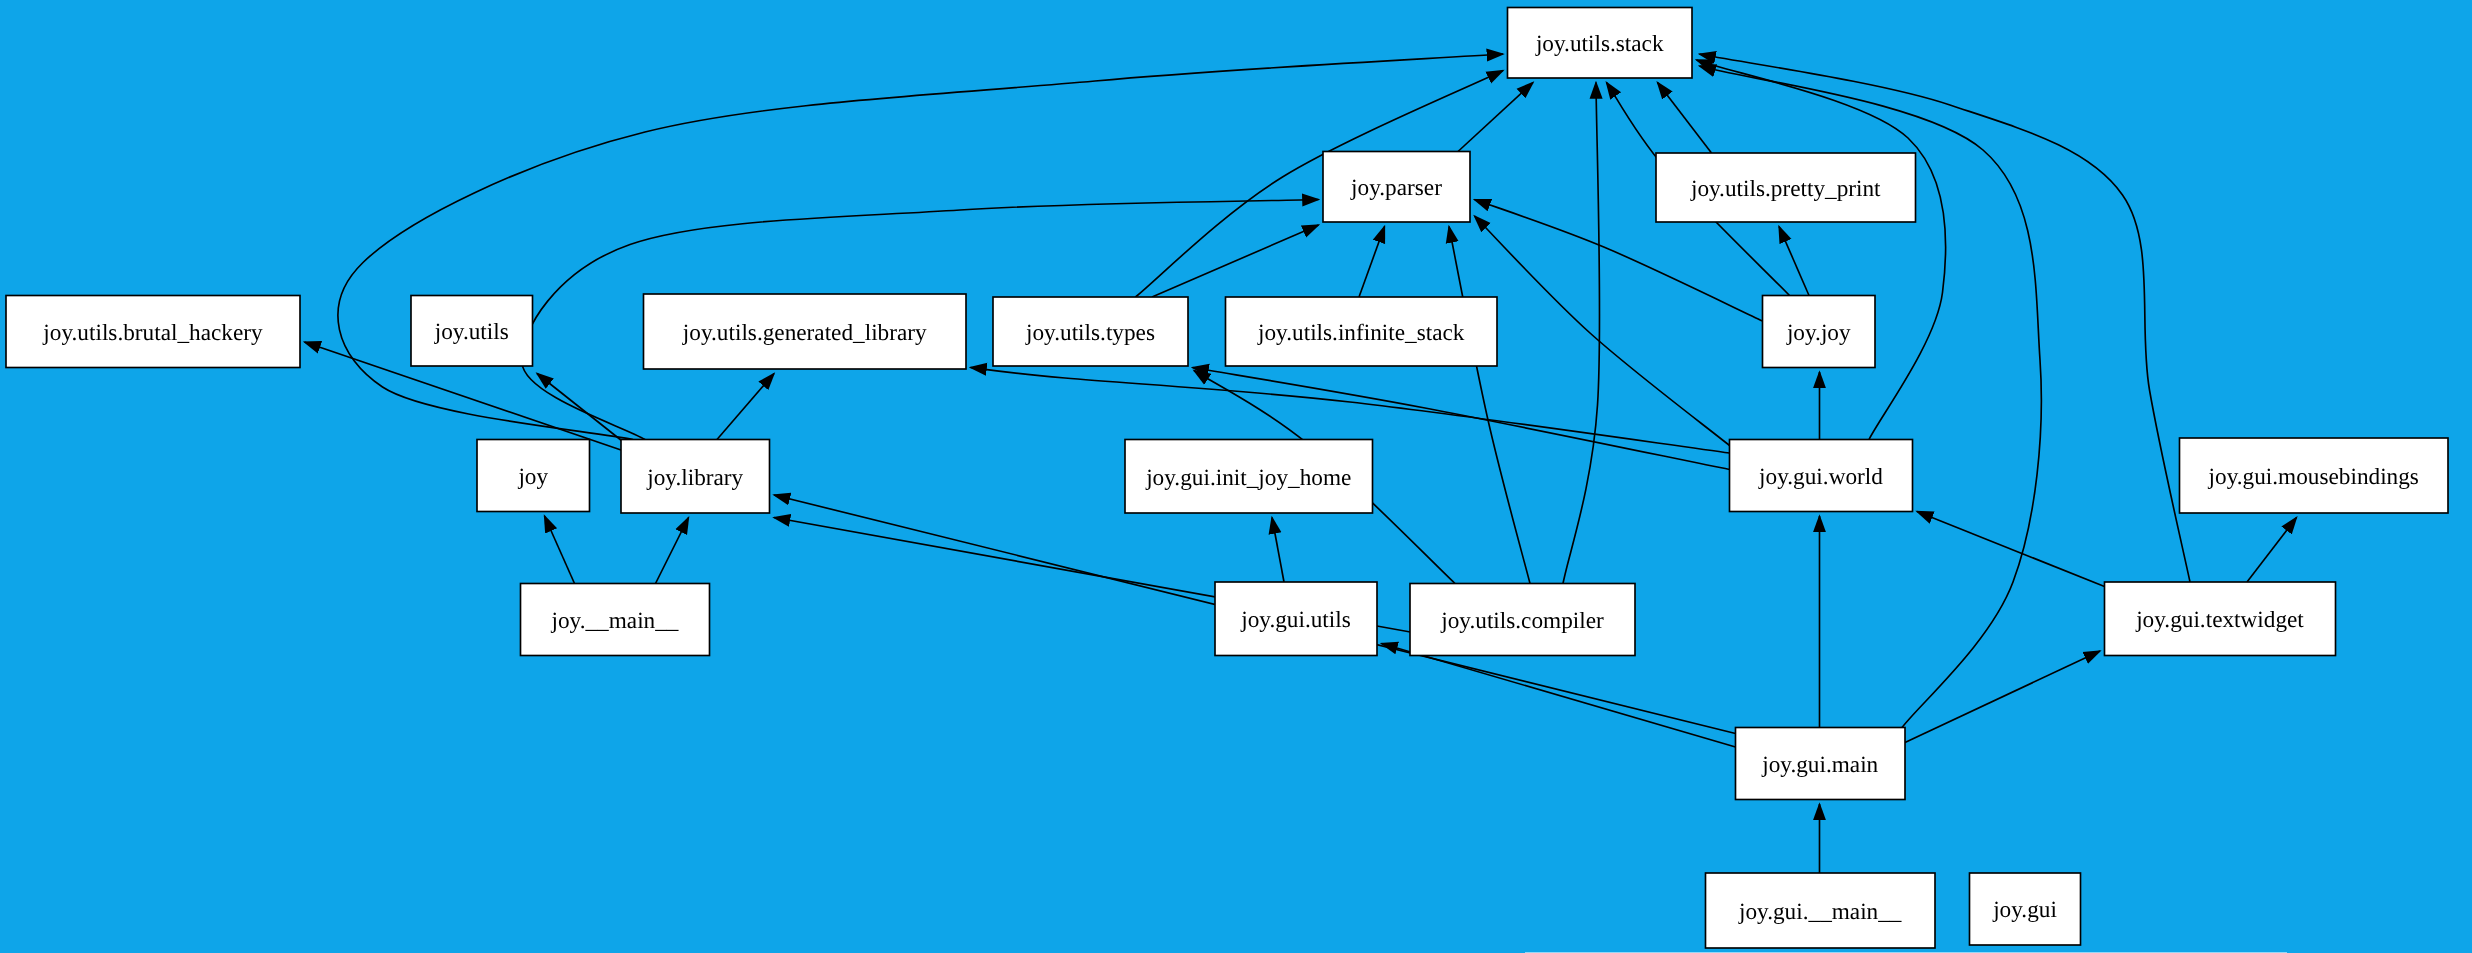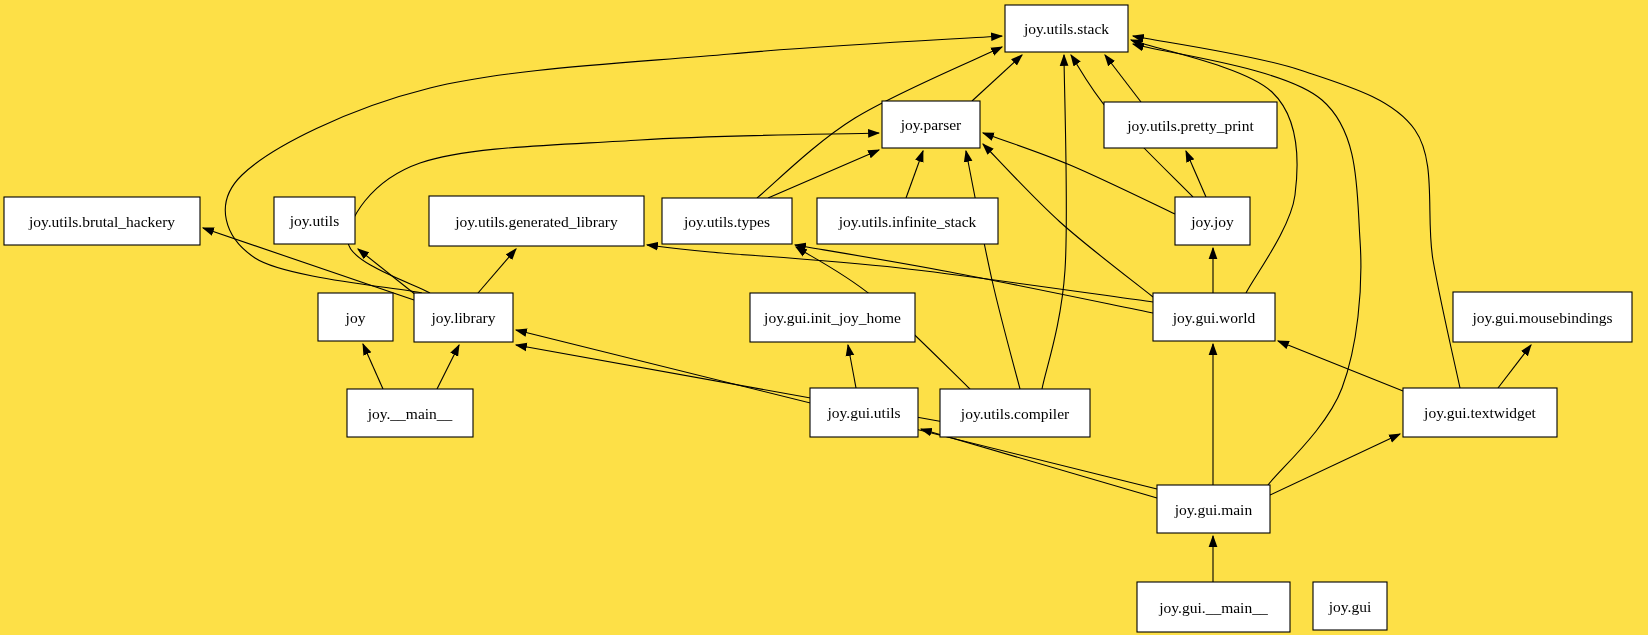--- a/index.html
+++ b/index.html
@@ -4,21 +4,21 @@
 <style>
   html, body {
     margin: 0;
     padding: 0;
     background: #ffffff;
   }
   .canvas {
     position: relative;
     width: 1648px;
     height: 635px;
-    background: #fde047;
+    background: #0ea5e9;
     overflow: hidden;
   }
   svg {
     display: block;
     width: 1648px;
     height: 635px;
   }
   .node rect {
     fill: #ffffff;
     stroke: #000000;

